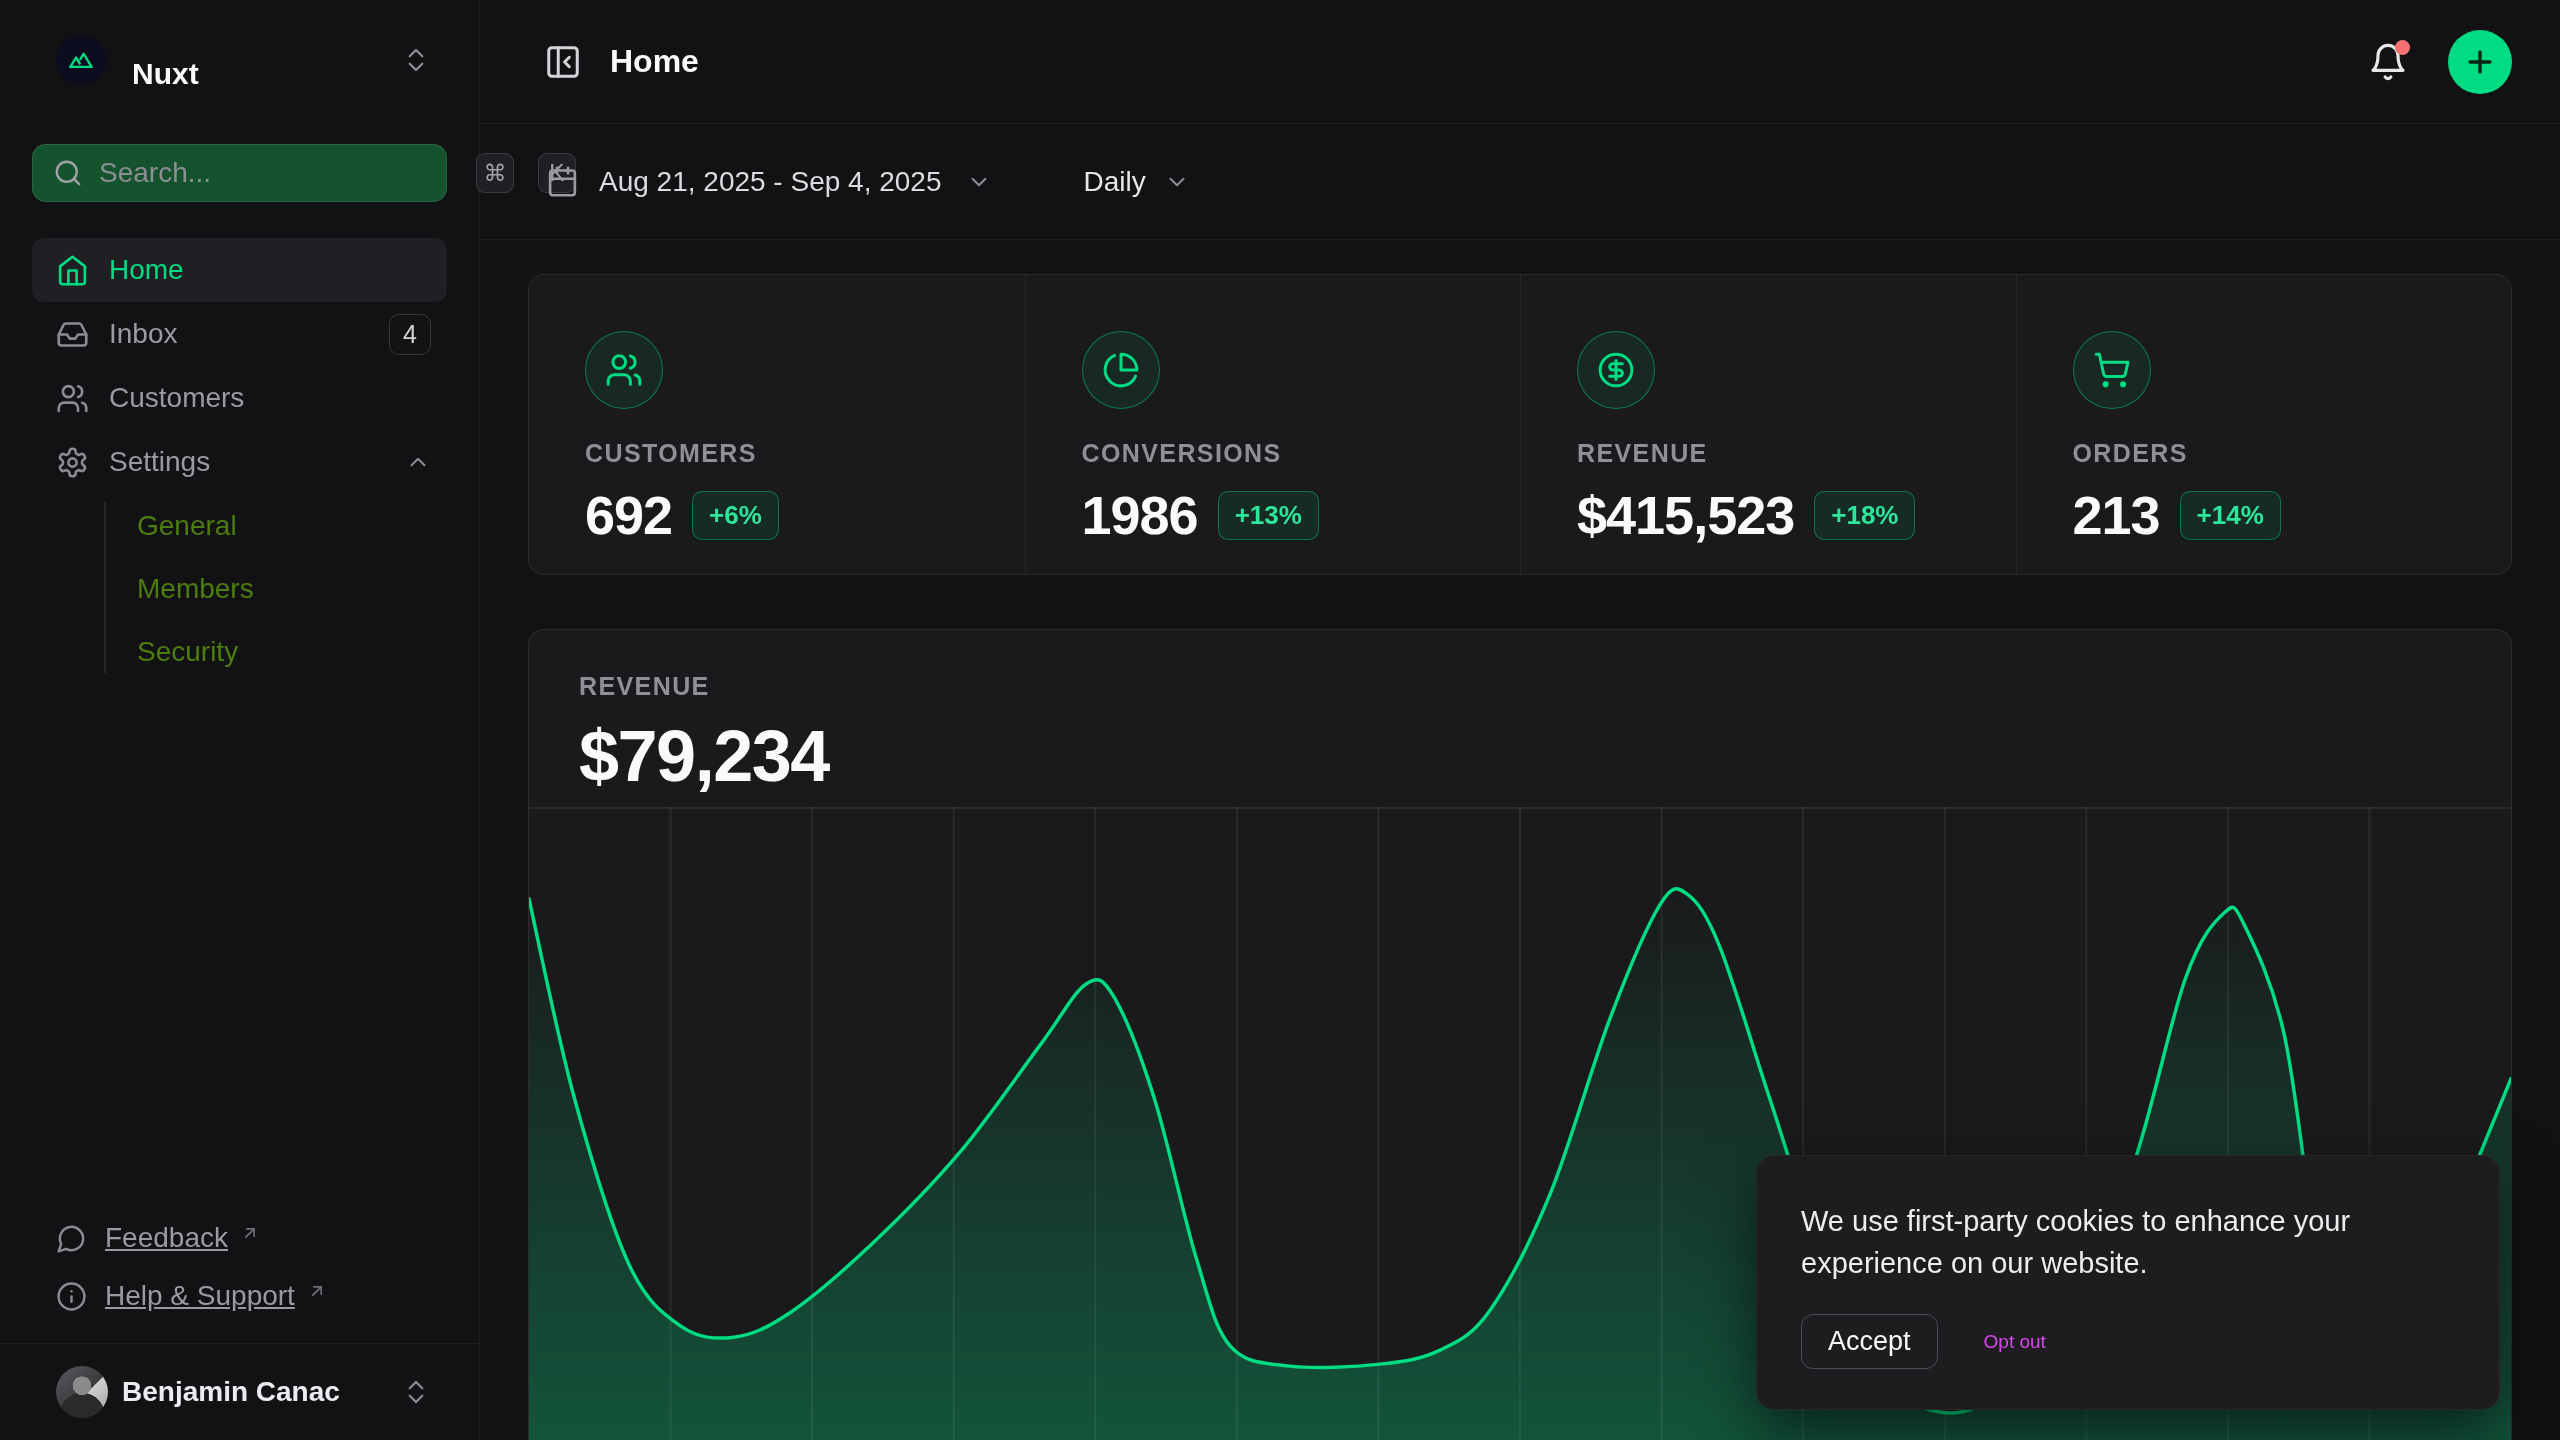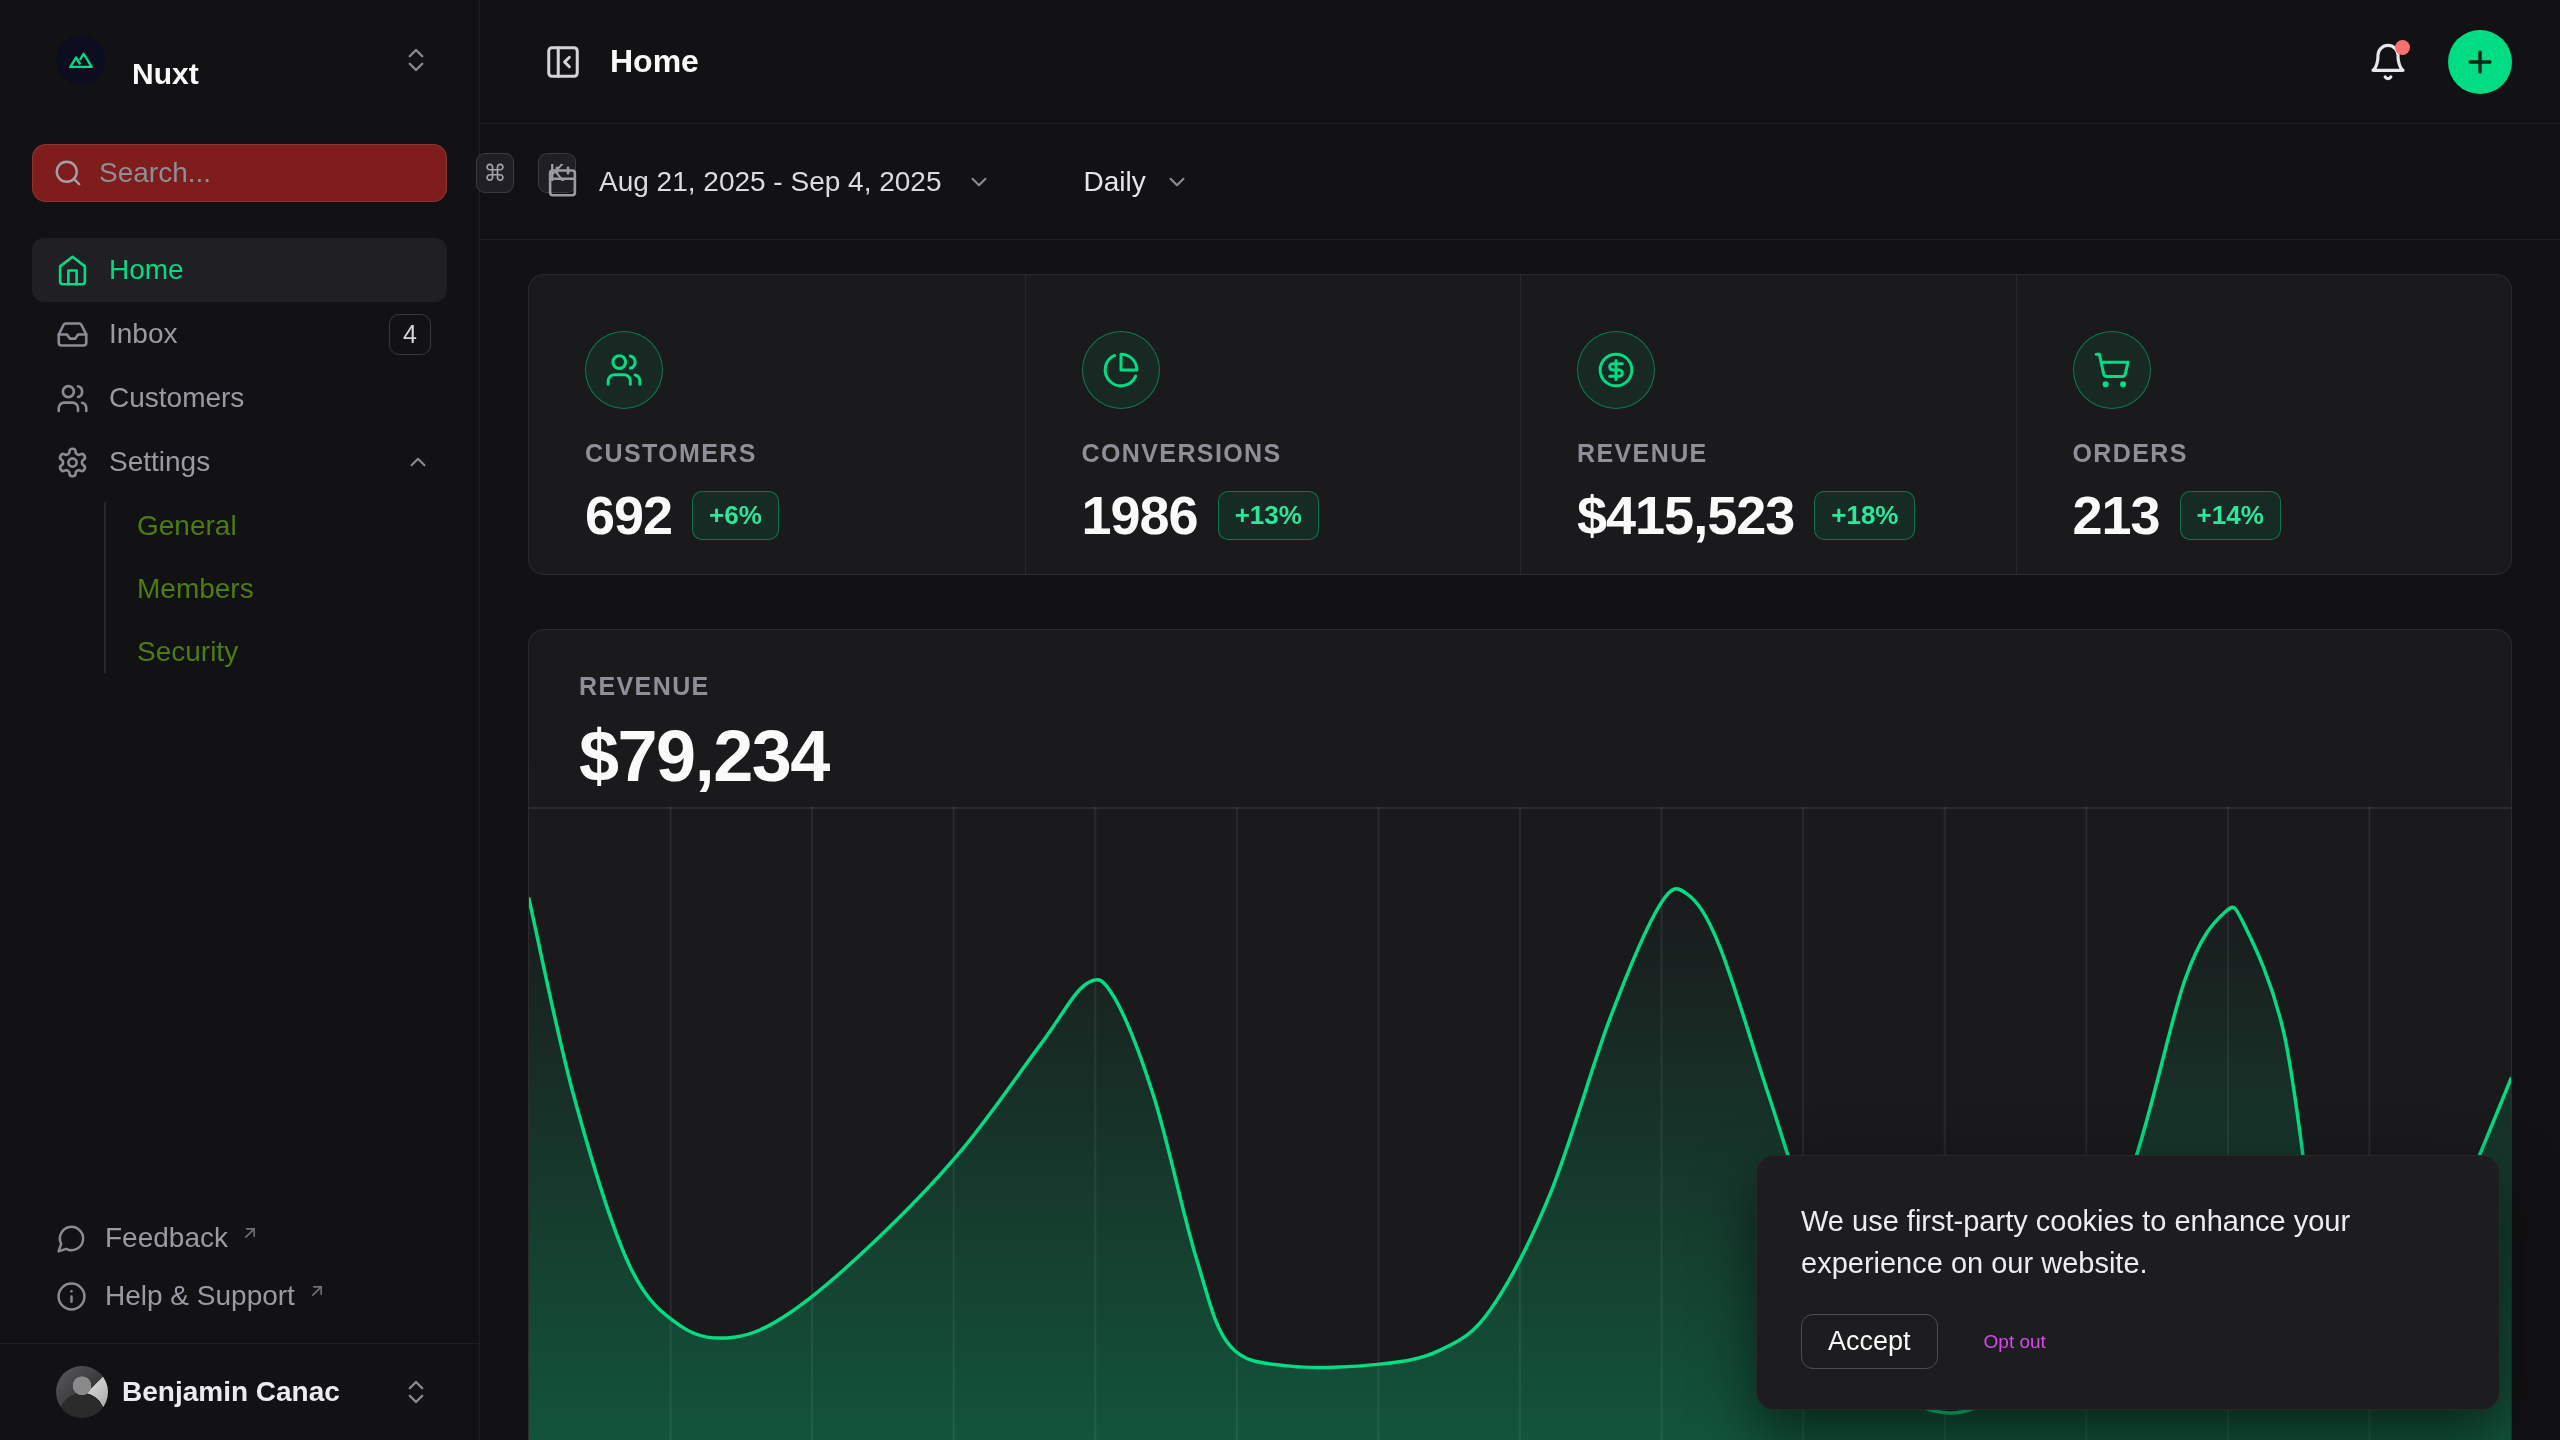--- a/index.html
+++ b/index.html
@@ -38,21 +38,21 @@
     background:#0d0d20;
     display:flex; align-items:center; justify-content:center;
     flex:0 0 auto;
   }
   .brand-name { font-size:30px; font-weight:700; margin-left:26px; color:#fafafa; flex:1;margin-top:28px; }
   .chevrons-updown { color:#8b8b93; }
 
   .search-box {
     margin-top:52px; height:58px;
     border:1.5px solid rgba(255,255,255,.11);
-    background:#7f1d1d;
+    background:#14532d;
     border-radius:14px;
     display:flex; align-items:center;
     padding:0 12px 0 20px; gap:16px;
     cursor:text;
   }
   .search-box input {
     background:transparent; border:none; outline:none; flex:1;
     font-family:inherit; font-size:28px; color:var(--text-dim);
   }
   .search-box input::placeholder { color:#8e8e96; }
@@ -87,21 +87,21 @@
   }
   .subnav-item {
     height:63px; display:flex; align-items:center;
     padding-left:105px; color:#4d7c0f; font-size:28px; font-weight:500;
     cursor:pointer;
   }
 
   .sidebar-footer { margin-top:auto; padding-bottom:18px; }
   .foot-item {
     height:58px; display:flex; align-items:center; gap:18px;
-    padding:0 24px; color:#9a9aa3; font-size:28px; font-weight:500; cursor:pointer;
+    padding:0 24px; color:#9a9aa3; font-size:28px; font-weight:500; cursor:pointer;text-decoration:underline;
   }
   .foot-ic { width:31px; height:31px; color:#8b8b93; }
   .ext-arrow { width:20px; height:20px; color:#71717a; align-self:flex-start; margin:14px 0 0 -6px; }
 
   .sidebar-divider { border-top:1px solid var(--border-soft); margin:0 -32px; }
   .user-row { display:flex; align-items:center; gap:14px; padding:22px 16px 22px 24px; cursor:pointer; }
   .avatar {
     width:52px; height:52px; border-radius:50%; flex:0 0 auto;
     background:
       radial-gradient(circle at 50% 38%, #8a8a8a 0 22%, transparent 23%),

